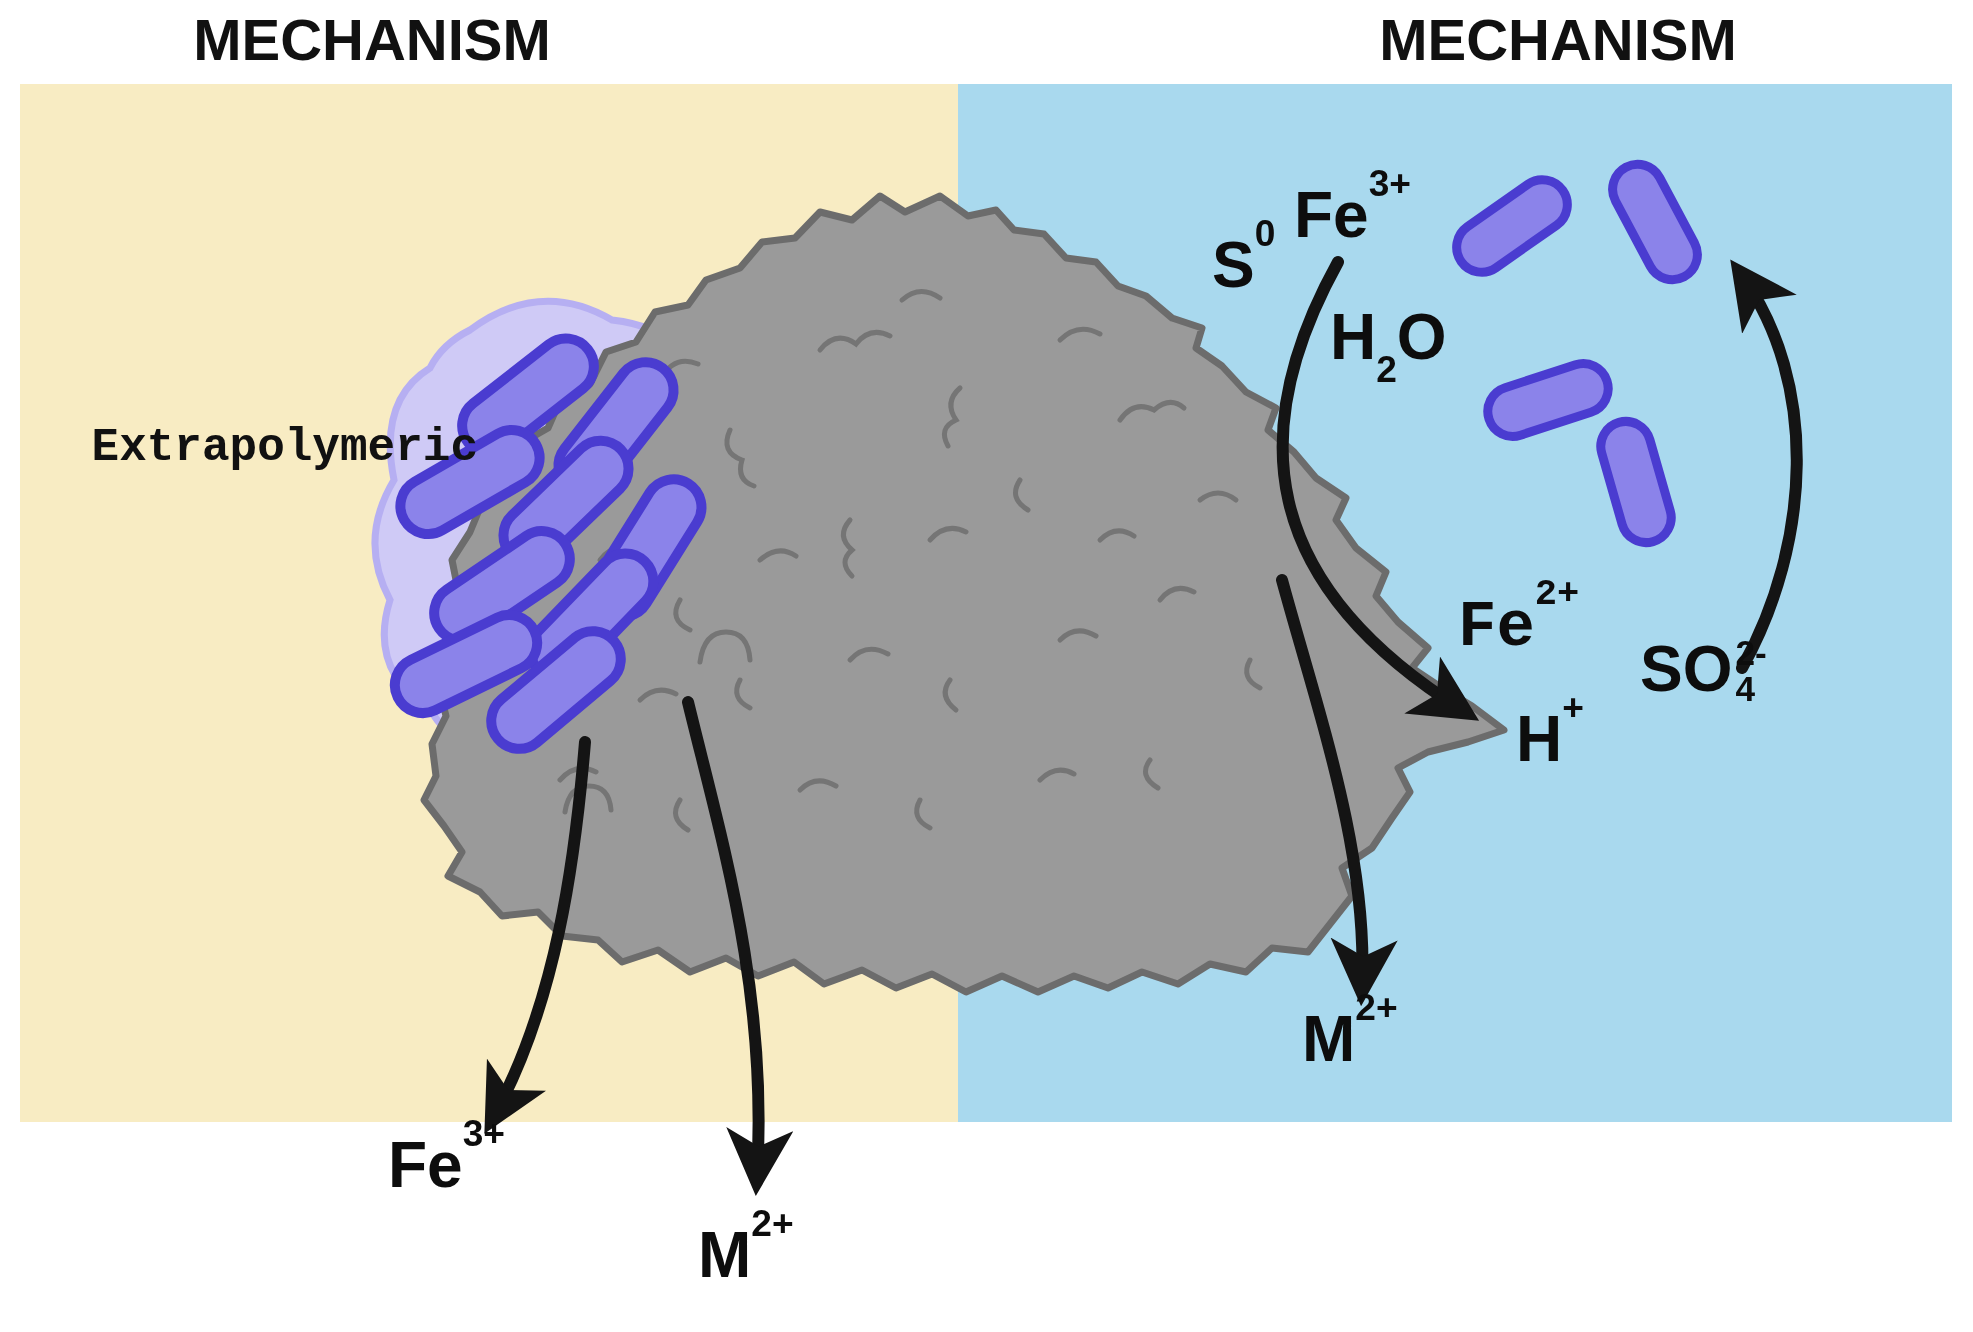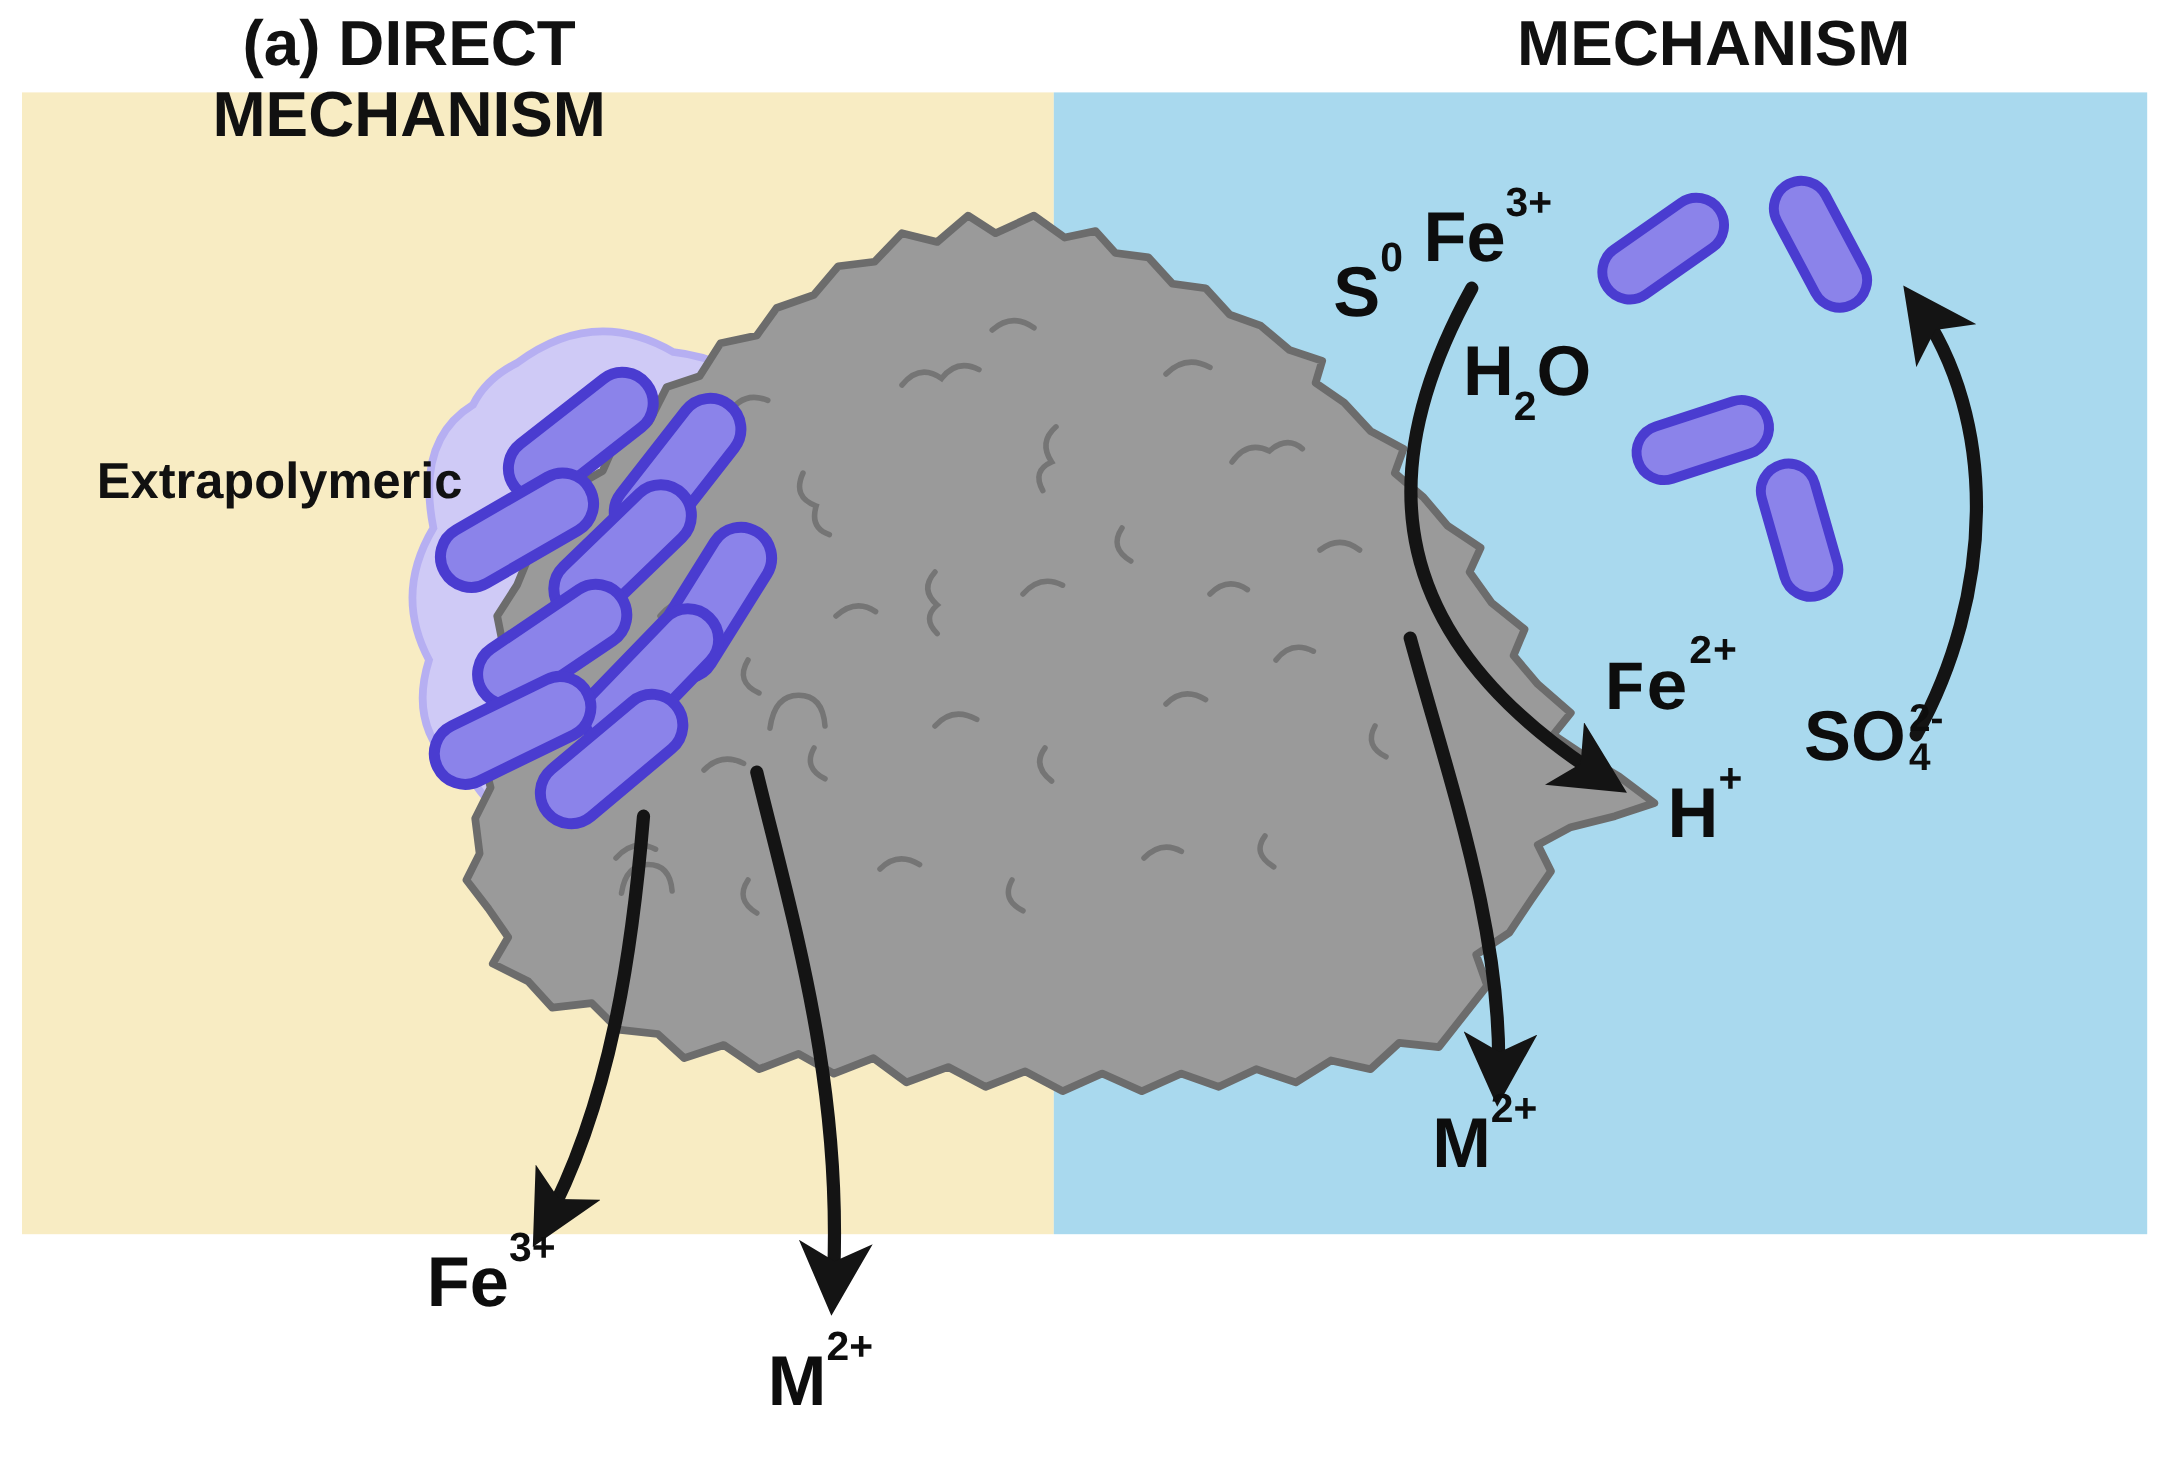--- a/index.html
+++ b/index.html
@@ -12,22 +12,22 @@
   .panel-indirect{left:958px;width:994px;background:#a9d9ee;}
   .svg-layer{position:absolute;left:0;top:0;width:1973px;height:1332px;}
   .title{
     position:absolute;width:620px;text-align:center;
     font-size:58px;font-weight:700;line-height:1.12;color:#111;
   }
   .title-a{left:62px;top:8px;}
   .title-b{left:1248px;top:8px;}
   .title span{display:block;}
   .eps-label{
-    position:absolute;left:88px;top:410px;width:390px;text-align:left;
-    font-size:46px;font-weight:700;line-height:1.18;color:#111;
+    position:absolute;left:88px;top:421px;width:390px;text-align:right;
+    font-size:46px;font-weight:700;line-height:1.18;color:#111;font-family:Liberation Mono, monospace;
   }
   .eps-label span{display:block;}
   .chem{
     position:absolute;font-weight:700;font-size:64px;color:#0d0d0d;white-space:nowrap;
   }
   .chem sup{font-size:58%;position:relative;top:-0.5em;}
   .chem sub{font-size:58%;position:relative;top:0.25em;}
   .stack{
     display:inline-grid;font-size:55%;line-height:1.02;vertical-align:middle;
     margin-left:3px;text-align:left;transform:translateY(-0.08em);
@@ -125,21 +125,20 @@
     <g stroke="#141414" stroke-width="12" fill="none" stroke-linecap="round">
       <path d="M 585 742 C 575 862, 556 1002, 494 1116" marker-end="url(#ah)"></path>
       <path d="M 688 702 C 722 842, 768 992, 757 1176" marker-end="url(#ah)"></path>
       <path d="M 1338 262 C 1245 430, 1258 582, 1462 710" marker-end="url(#ah)"></path>
       <path d="M 1282 580 C 1318 712, 1368 852, 1362 986" marker-end="url(#ah)"></path>
       <path d="M 1742 668 C 1812 542, 1818 382, 1742 276" marker-end="url(#ah)"></path>
     </g>
   </svg>
 
   <div class="title title-a">
-    <span>(a) DIRECT</span>
     <span>MECHANISM</span>
   </div>
   <div class="title title-b">
     <span>MECHANISM</span>
   </div>
 
   <div class="eps-label">
     <span>Extrapolymeric</span>
   </div>
 

